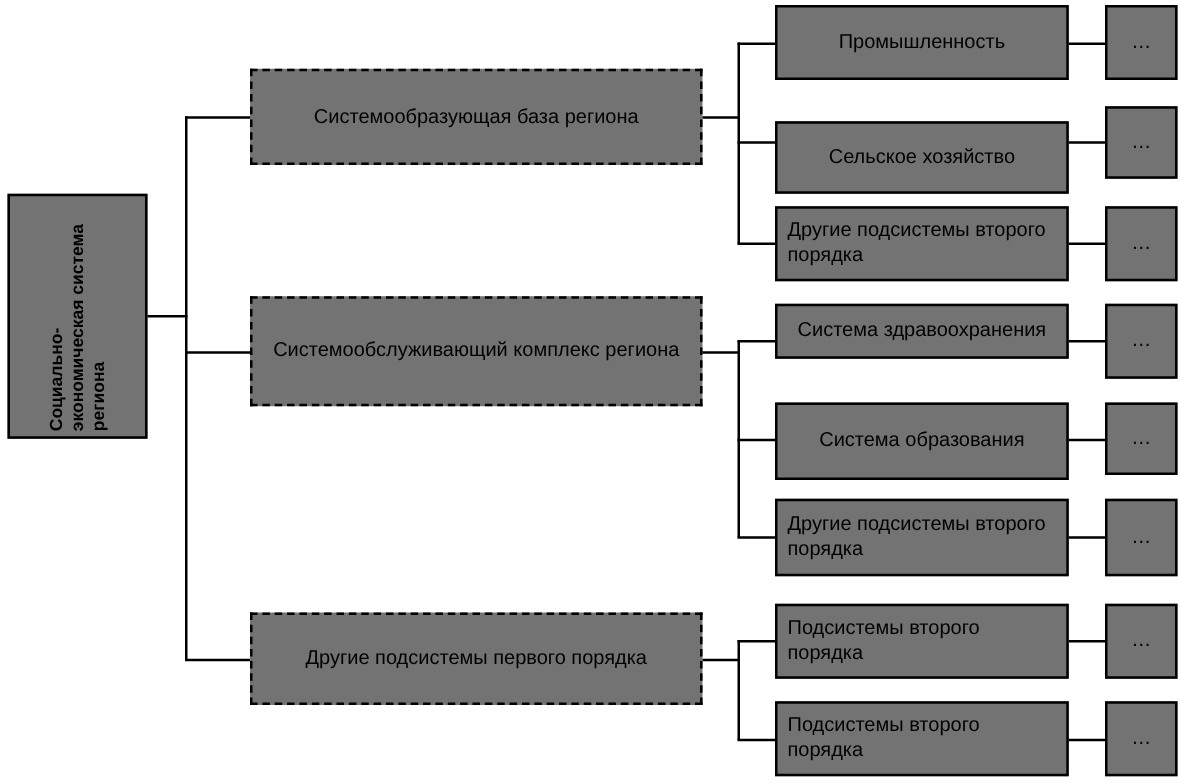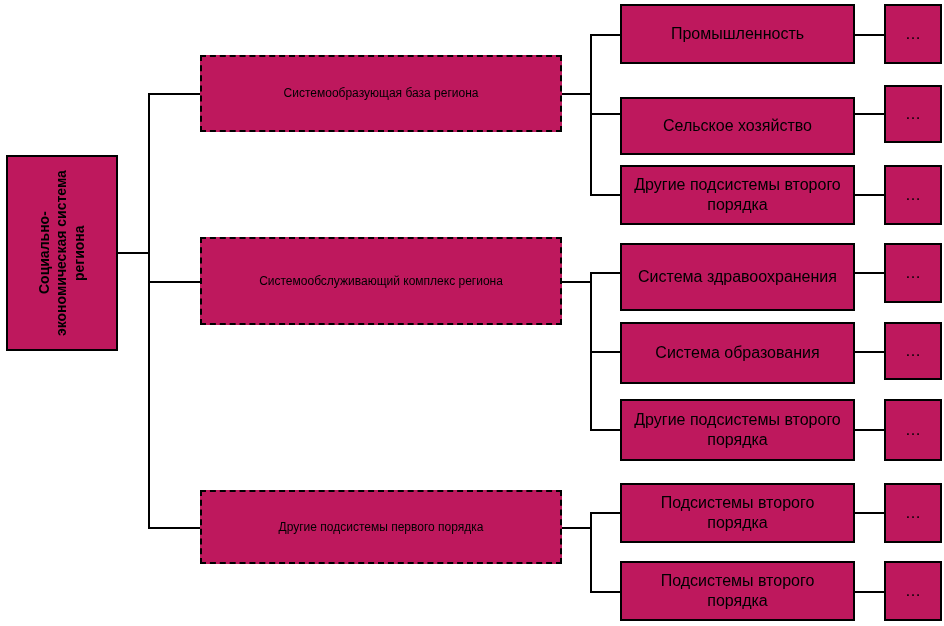--- a/index.html
+++ b/index.html
@@ -14,40 +14,39 @@
     background: #ffffff;
     font-family: "Liberation Sans", sans-serif;
     overflow: hidden;
   }
   .node {
     position: absolute;
     box-sizing: border-box;
     display: flex;
     align-items: center;
     justify-content: center;
-    text-align: center;
     color: #000000;
-    background: #be185d;
+    background: #737373;
     line-height: 1.22;
   }
   .solid {
     border: 2px solid #000000;
   }
   .dashed {
     border: 2px dashed #000000;
   }
   .root {
     writing-mode: vertical-rl;
     transform: rotate(180deg);
     font-weight: bold;
     font-size: 14px;
     padding: 4px 2px;
   }
   .lvl1 {
-    font-size: 12px;
+    font-size: 16px;
     padding: 4px 10px;
   }
   .lvl2 {
     font-size: 16px;
     padding: 4px 8px;
   }
   .lvl3 {
     font-size: 16px;
     padding: 2px 4px;
   }
@@ -99,21 +98,21 @@
   <div class="node solid lvl2" style="left:620px; top:165px; width:235px; height:60px;">
     <span>Другие подсистемы второго порядка</span>
   </div>
 
   <div class="line h" style="left:562px; top:281px; width:30px;"></div>
   <div class="line v" style="left:590px; top:272px; height:158px;"></div>
   <div class="line h" style="left:590px; top:272px; width:30px;"></div>
   <div class="line h" style="left:590px; top:351px; width:30px;"></div>
   <div class="line h" style="left:590px; top:429px; width:30px;"></div>
 
-  <div class="node solid lvl2" style="left:620px; top:243px; width:235px; height:68px;">
+  <div class="node solid lvl2" style="left:620px; top:243px; width:235px; height:44px;">
     <span>Система здравоохранения</span>
   </div>
   <div class="node solid lvl2" style="left:620px; top:322px; width:235px; height:62px;">
     <span>Система образования</span>
   </div>
   <div class="node solid lvl2" style="left:620px; top:399px; width:235px; height:62px;">
     <span>Другие подсистемы второго порядка</span>
   </div>
 
   <div class="line h" style="left:562px; top:527px; width:30px;"></div>

